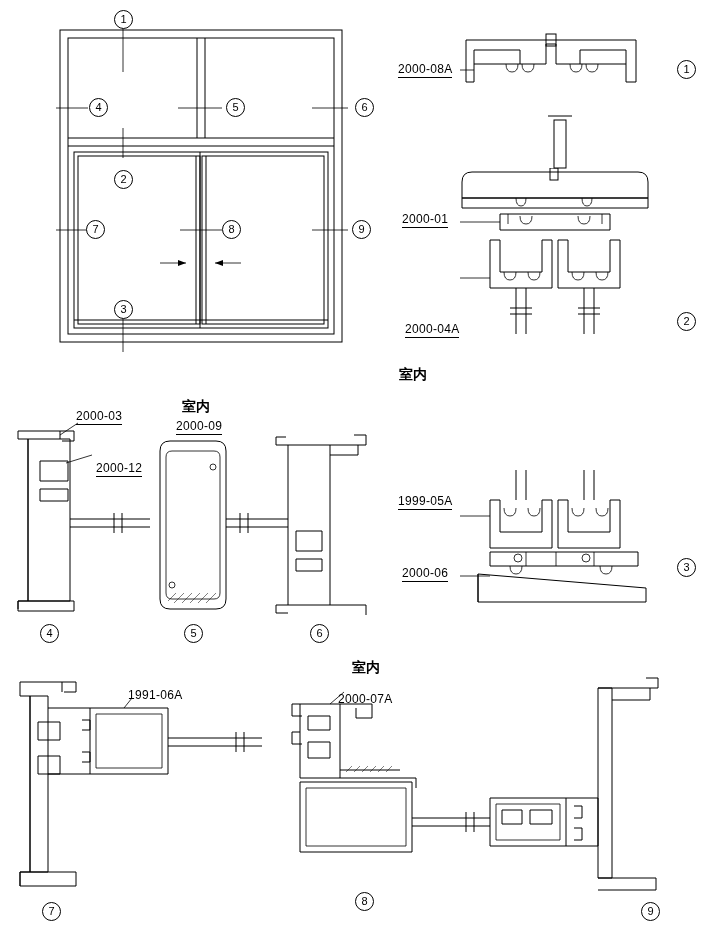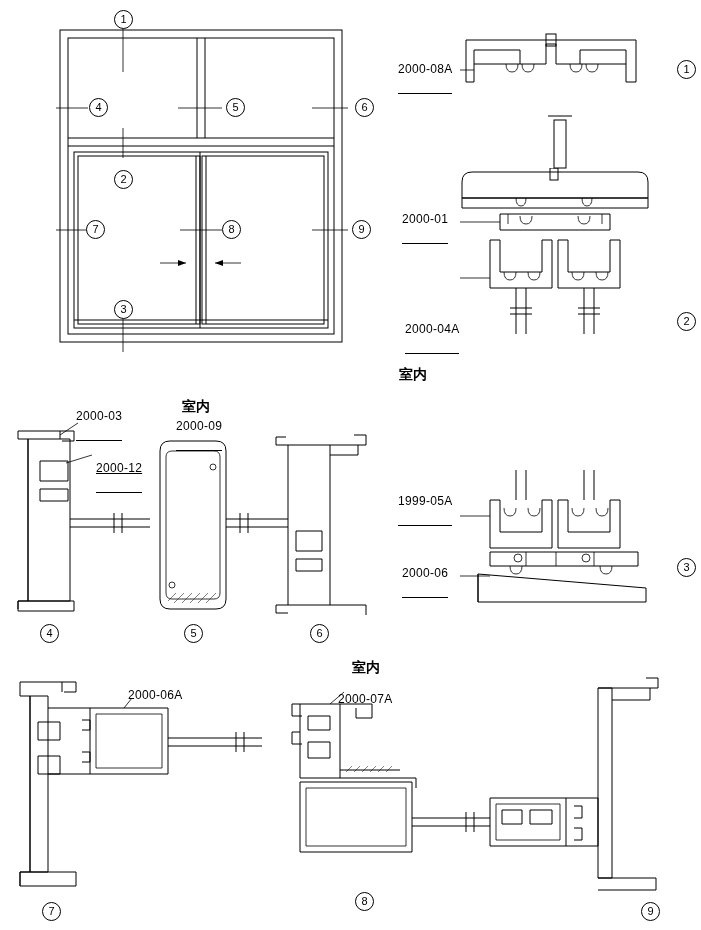--- a/index.html
+++ b/index.html
@@ -39,21 +39,21 @@
 
   
   .partlabel {
     font-size: 12px;
     font-family: "Liberation Sans", sans-serif;
     white-space: nowrap;
     letter-spacing: 0.3px;
   }
   .partlabel.underline {
     border-bottom: 1px solid #000;
-    padding-bottom: 17px;
+    padding-bottom: 1px;
   }
 
   
   .cjk {
     font-size: 14px;
     font-family: "DejaVu Sans", sans-serif;
     font-weight: bold;
     white-space: nowrap;
   }
 
@@ -255,21 +255,21 @@
       <path class="ln" d="M296,116 L322,116 L322,136 L296,136 Z"></path>
       <path class="ln" d="M296,144 L322,144 L322,156 L296,156 Z"></path>
       <path class="ln" d="M288,30 L276,30 L276,22 L286,22"></path>
       <path class="ln" d="M288,190 L276,190 L276,198 L288,198"></path>
 
       <line class="ln-thin" x1="60" y1="20" x2="78" y2="8"></line>
       <line class="ln-thin" x1="66" y1="48" x2="92" y2="40"></line>
     </svg>
   </div>
   <div class="abs partlabel underline" style="left:76px;  top:409px;">2000-03</div>
-  <div class="abs partlabel underline" style="left:96px;  top:461px;text-decoration:underline;">2000-12</div>
+  <div class="abs partlabel underline" style="left:96px;  top:461px;">2000-12</div>
   <div class="abs cjk" style="left:182px; top:398px;">室内</div>
   <div class="abs partlabel underline" style="left:176px; top:419px;">2000-09</div>
   <div class="abs bubble" style="left:40px;  top:624px;">4</div>
   <div class="abs bubble" style="left:184px; top:624px;">5</div>
   <div class="abs bubble" style="left:310px; top:624px;">6</div>
 
   <div class="abs" style="left:0px; top:660px; width:701px; height:240px;">
     <svg width="701" height="240" viewBox="0 0 701 240">
 
       <path class="ln" d="M20,22 L20,36 L30,36 L30,212 L20,212 L20,226
@@ -312,20 +312,20 @@
       <path class="ln" d="M566,138 L598,138 L598,186 L566,186"></path>
       <path class="ln" d="M598,28 L598,218 L612,218 L612,28 Z"></path>
       <path class="ln" d="M598,28 L658,28 L658,18 L646,18 M612,40 L650,40 L650,28"></path>
       <path class="ln" d="M598,218 L656,218 L656,230 L598,230"></path>
       <path class="ln" d="M574,146 L582,146 L582,158 L574,158"></path>
       <path class="ln" d="M574,168 L582,168 L582,180 L574,180"></path>
       <path class="ln" d="M502,150 L522,150 L522,164 L502,164 Z"></path>
       <path class="ln" d="M530,150 L552,150 L552,164 L530,164 Z"></path>
     </svg>
   </div>
-  <div class="abs partlabel" style="left:128px; top:688px;">2000-06A</div>
+  <div class="abs partlabel" style="left:128px; top:688px;">1991-06A</div>
   <div class="abs cjk" style="left:352px; top:659px;">室内</div>
   <div class="abs partlabel" style="left:338px; top:692px;text-align:right;">2000-07A</div>
   <div class="abs bubble" style="left:42px;  top:902px;">7</div>
   <div class="abs bubble" style="left:355px; top:892px;">8</div>
   <div class="abs bubble" style="left:641px; top:902px;">9</div>
 
 </div>
 
 </body></html>

